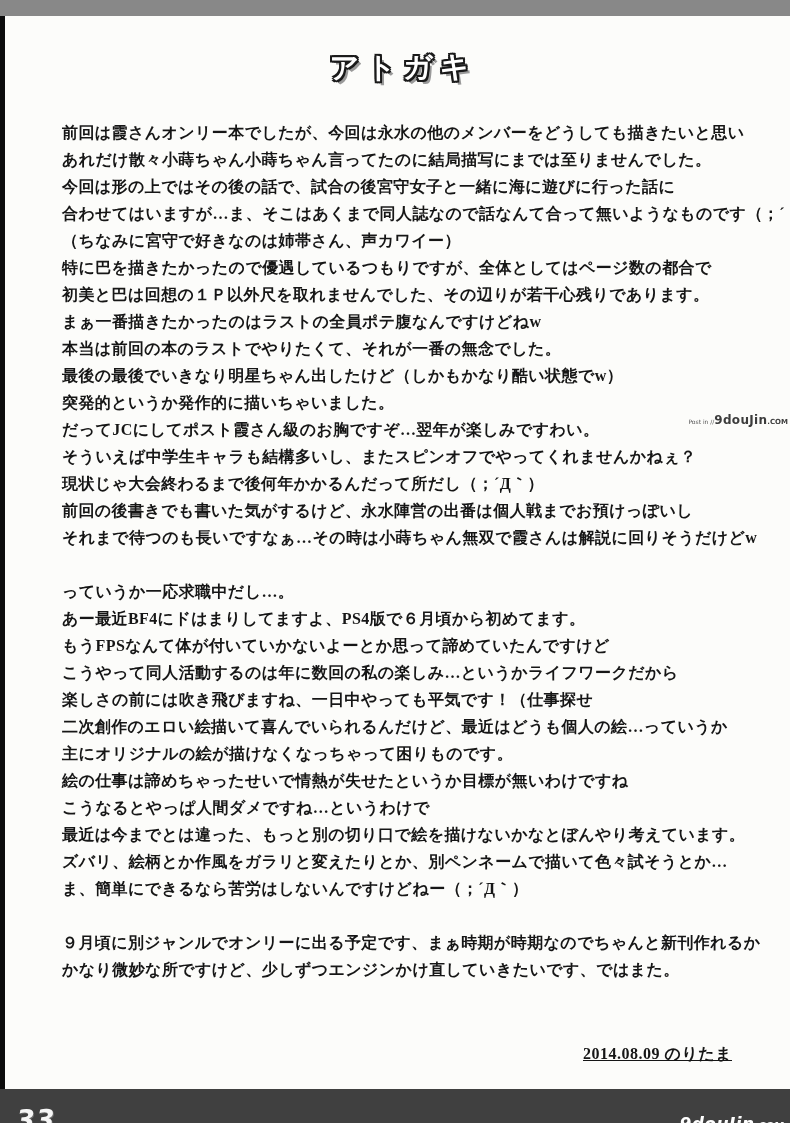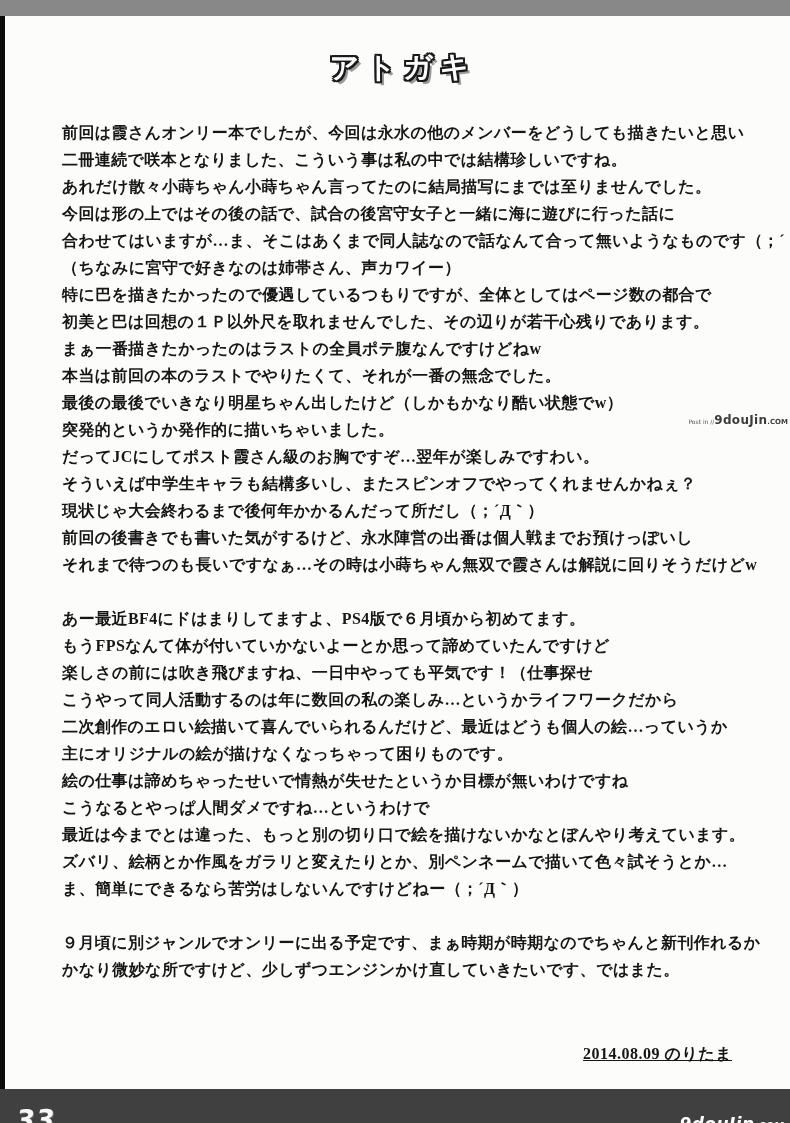--- a/index.html
+++ b/index.html
@@ -75,41 +75,41 @@
 
 <div class="page">
 
   <div class="scan-edge-left"></div>
 
   <div class="page-title">アトガキ</div>
 
   <div class="text-block">
     <div>
         <div class="line">前回は霞さんオンリー本でしたが、今回は永水の他のメンバーをどうしても描きたいと思い</div>
-        <div class="line">二冊連続で咲本となりました、こういう事は私の中では結構珍しいですね。</div>
         <div class="line">あれだけ散々小蒔ちゃん小蒔ちゃん言ってたのに結局描写にまでは至りませんでした。</div>
         <div class="line">今回は形の上ではその後の話で、試合の後宮守女子と一緒に海に遊びに行った話に</div>
         <div class="line">合わせてはいますが…ま、そこはあくまで同人誌なので話なんて合って無いようなものです（；´ ｀）</div>
         <div class="line">（ちなみに宮守で好きなのは姉帯さん、声カワイー）</div>
         <div class="line">特に巴を描きたかったので優遇しているつもりですが、全体としてはページ数の都合で</div>
         <div class="line">初美と巴は回想の１Ｐ以外尺を取れませんでした、その辺りが若干心残りであります。</div>
         <div class="line">まぁ一番描きたかったのはラストの全員ポテ腹なんですけどねw</div>
         <div class="line">本当は前回の本のラストでやりたくて、それが一番の無念でした。</div>
         <div class="line">最後の最後でいきなり明星ちゃん出したけど（しかもかなり酷い状態でw）</div>
         <div class="line">突発的というか発作的に描いちゃいました。</div>
         <div class="line">だってJCにしてポスト霞さん級のお胸ですぞ…翌年が楽しみですわい。</div>
         <div class="line">そういえば中学生キャラも結構多いし、またスピンオフでやってくれませんかねぇ？</div>
         <div class="line">現状じゃ大会終わるまで後何年かかるんだって所だし（；´Д｀）</div>
         <div class="line">前回の後書きでも書いた気がするけど、永水陣営の出番は個人戦までお預けっぽいし</div>
         <div class="line">それまで待つのも長いですなぁ…その時は小蒔ちゃん無双で霞さんは解説に回りそうだけどw</div>
         <div class="line"></div>
+        <div class="line">っていうか一応求職中だし…。</div>
         <div class="line">あー最近BF4にドはまりしてますよ、PS4版で６月頃から初めてます。</div>
         <div class="line">もうFPSなんて体が付いていかないよーとか思って諦めていたんですけど</div>
+        <div class="line">こうやって同人活動するのは年に数回の私の楽しみ…というかライフワークだから</div>
         <div class="line">楽しさの前には吹き飛びますね、一日中やっても平気です！（仕事探せ</div>
-        <div class="line">こうやって同人活動するのは年に数回の私の楽しみ…というかライフワークだから</div>
         <div class="line">二次創作のエロい絵描いて喜んでいられるんだけど、最近はどうも個人の絵…っていうか</div>
         <div class="line">主にオリジナルの絵が描けなくなっちゃって困りものです。</div>
         <div class="line">絵の仕事は諦めちゃったせいで情熱が失せたというか目標が無いわけですね</div>
         <div class="line">こうなるとやっぱ人間ダメですね…というわけで</div>
         <div class="line">最近は今までとは違った、もっと別の切り口で絵を描けないかなとぼんやり考えています。</div>
         <div class="line">ズバリ、絵柄とか作風をガラリと変えたりとか、別ペンネームで描いて色々試そうとか…</div>
         <div class="line">ま、簡単にできるなら苦労はしないんですけどねー（；´Д｀）</div>
         <div class="line"></div>
         <div class="line">９月頃に別ジャンルでオンリーに出る予定です、まぁ時期が時期なのでちゃんと新刊作れるか</div>
         <div class="line">かなり微妙な所ですけど、少しずつエンジンかけ直していきたいです、ではまた。</div>

